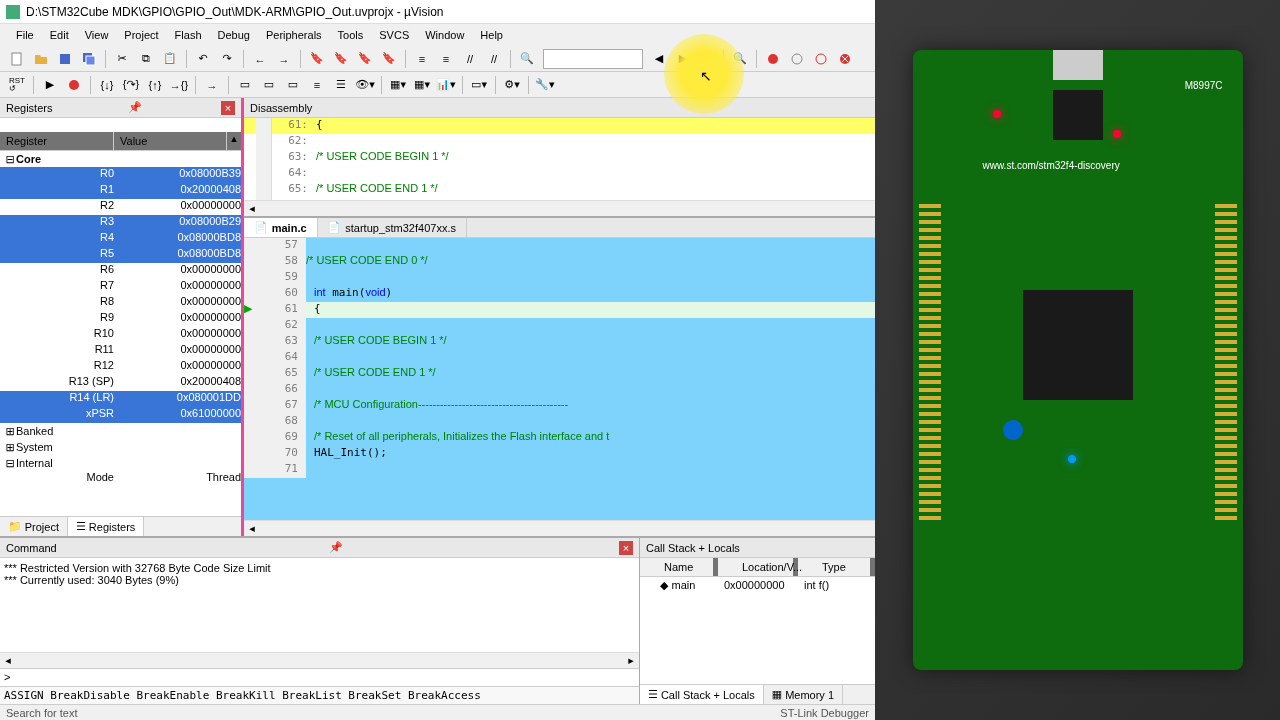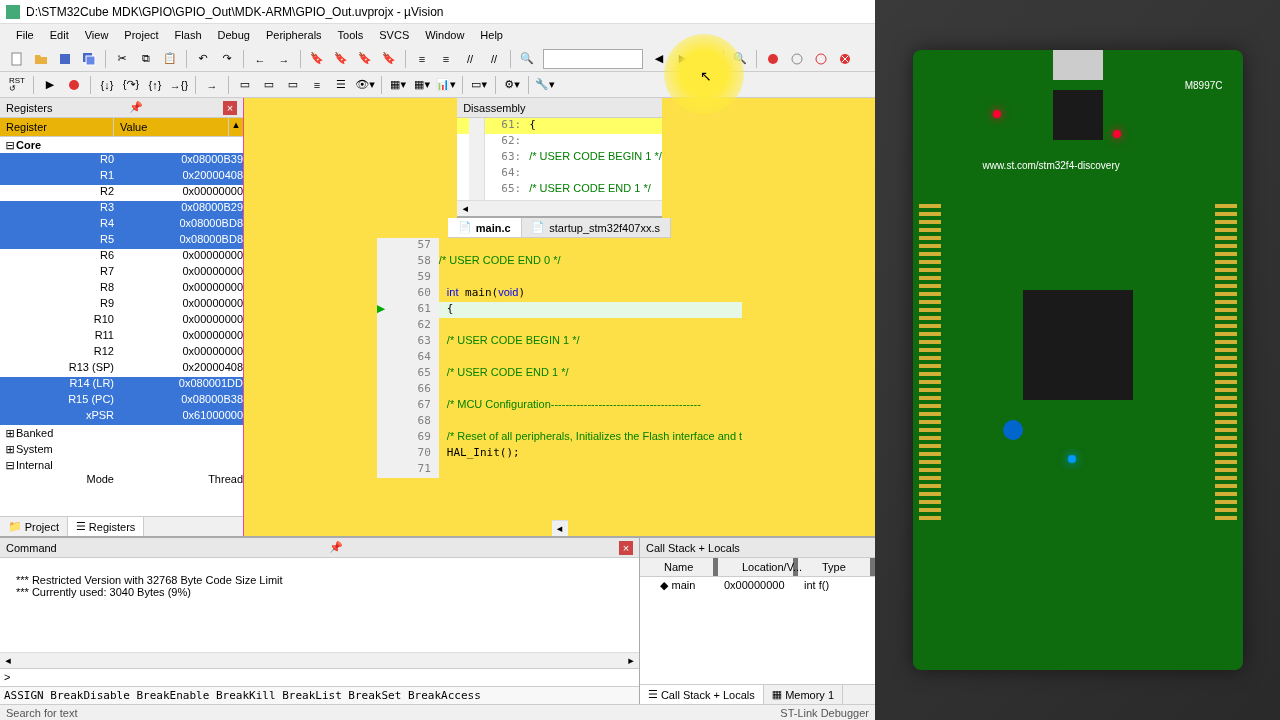--- a/index.html
+++ b/index.html
@@ -23,43 +23,43 @@
 .tb-sep { width: 1px; height: 18px; background: #bbb; margin: 0 3px; }
 .combo { width: 100px; height: 20px; border: 1px solid #aaa; background: #fff; margin: 0 3px; }
 
 .highlight-circle { position: absolute; width: 80px; height: 80px; border-radius: 50%; background: radial-gradient(circle, #ffeb3b 40%, rgba(255,235,59,0.5) 70%, transparent 100%); z-index: 100; left: 664px; top: 34px; pointer-events: none; }
 .cursor-pointer { position: absolute; left: 700px; top: 68px; z-index: 101; font-size: 14px; pointer-events: none; }
 
 
 .main-area { flex: 1; display: flex; overflow: hidden; }
 
 
-.registers-panel { width: 244px; display: flex; flex-direction: column; border-right: 1px solid #ec4899; background: #fff; }
+.registers-panel { width: 244px; display: flex; flex-direction: column; border-right: 3px solid #ec4899; background: #fff; }
 .panel-header { height: 20px; background: #e8e8e8; display: flex; align-items: center; padding: 0 6px; border-bottom: 1px solid #ccc; font-size: 11px; }
 .panel-header .close-x { margin-left: auto; background: #c44; color: #fff; width: 14px; height: 14px; display: flex; align-items: center; justify-content: center; cursor: pointer; }
 .panel-header .pin-icon { margin-right: 4px; }
 
-.reg-table-head { display: flex; background: #eab308; border-bottom: 1px solid #ccc; }
+.reg-table-head { display: flex; background: #737373; border-bottom: 1px solid #ccc; margin-top: 14px; }
 .reg-col-head { padding: 3px 6px; border-right: 1px solid #ccc; }
 .reg-col1 { width: 114px; }
 .reg-col2 { flex: 1; }
 .reg-scroll { flex: 1; overflow-y: auto; }
 .reg-tree-item { display: flex; align-items: center; height: 16px; padding-left: 4px; }
 .reg-tree-item .expander { width: 12px; text-align: center; cursor: pointer; }
 .reg-row { display: flex; height: 16px; text-align: right; }
 .reg-row.hl { background: #3875d7; color: #fff; }
 .reg-name { width: 114px; padding-left: 40px; }
 .reg-val { flex: 1; padding-left: 4px; }
 
 .panel-tabs { display: flex; border-top: 1px solid #ccc; background: #f0f0f0; }
 .panel-tab { padding: 3px 8px; border-right: 1px solid #ccc; cursor: pointer; display: flex; align-items: center; gap: 3px; }
 .panel-tab.active { background: #fff; }
 
 
-.code-area { flex: 1; display: flex; flex-direction: column; background: #fde047; align-items: center; }
+.code-area { flex: 1; display: flex; flex-direction: column; background: #7dd3fc; }
 .disasm-panel { height: 120px; display: flex; flex-direction: column; border-bottom: 2px solid #aaa; }
 .disasm-content { flex: 1; overflow: auto; font-family: Consolas, monospace; background: #fff; }
 .disasm-line { display: flex; padding-left: 12px; height: 16px; }
 .disasm-line.current { background: #ffff66; }
 .gutter { width: 16px; background: #f0f0f0; border-right: 1px solid #ddd; }
 .lineno { width: 44px; text-align: right; padding-right: 8px; color: #808080; font-family: Consolas, monospace; }
 .code-text { font-family: Consolas, monospace; }
 .code-text .comment { color: #008000; }
 .code-text .keyword { color: #0000ff; }
 
@@ -68,21 +68,21 @@
 .editor-tab.active { background: #fff; font-weight: bold; }
 .editor-content { flex: 1; overflow: auto; font-family: Consolas, monospace; }
 .editor-line { display: flex; height: 16px; }
 .editor-line.current { background: #e5f7e5; }
 .editor-line .lineno-bg { background: #f0f0f0; }
 .editor-line .mark { width: 18px; background: #f0f0f0; }
 
 
 .bottom-area { height: 168px; display: flex; border-top: 2px solid #aaa; }
 .command-panel { width: 640px; display: flex; flex-direction: column; border-right: 1px solid #aaa; background: #fff; }
-.cmd-content { flex: 1; padding: 16px; font-family: Consolas, monospace; overflow: auto; }
+.cmd-content { flex: 1; padding: 4px; font-family: Consolas, monospace; overflow: auto; }
 .cmd-input { border-top: 1px solid #ccc; padding: 2px 4px; font-family: Consolas, monospace; }
 .cmd-hints { border-top: 1px solid #ccc; padding: 2px 4px; font-family: Consolas, monospace; background: #f8f8f8; font-size: 11px; }
 
 .callstack-panel { flex: 1; display: flex; flex-direction: column; background: #fff; }
 .cs-table-head { display: flex; background: #f0f0f0; border-bottom: 1px solid #ccc; }
 .cs-col-head { padding: 3px 24px; border-right: 5px solid #737373; }
 .cs-row { display: flex; padding: 2px 0; }
 .cs-row > div { padding: 0 6px; }
 .cs-name-col { width: 78px; }
 .cs-loc-col { width: 80px; }
@@ -316,24 +316,20 @@
               <div class="reg-name">R12</div>
               <div class="reg-val">0x00000000</div>
             </div>
             <div class="reg-row">
               <div class="reg-name">R13 (SP)</div>
               <div class="reg-val">0x20000408</div>
             </div>
             <div class="reg-row hl">
               <div class="reg-name">R14 (LR)</div>
               <div class="reg-val">0x080001DD</div>
-            </div>
-            <div class="reg-row hl">
-              <div class="reg-name">R15 (PC)</div>
-              <div class="reg-val">0x08000B38</div>
             </div>
             <div class="reg-row hl">
               <div class="reg-name">xPSR</div>
               <div class="reg-val">0x61000000</div>
             </div>
           </div>
         <div class="reg-tree-item">
             <span class="expander">⊞</span>
             <span>Banked</span>
           </div>

